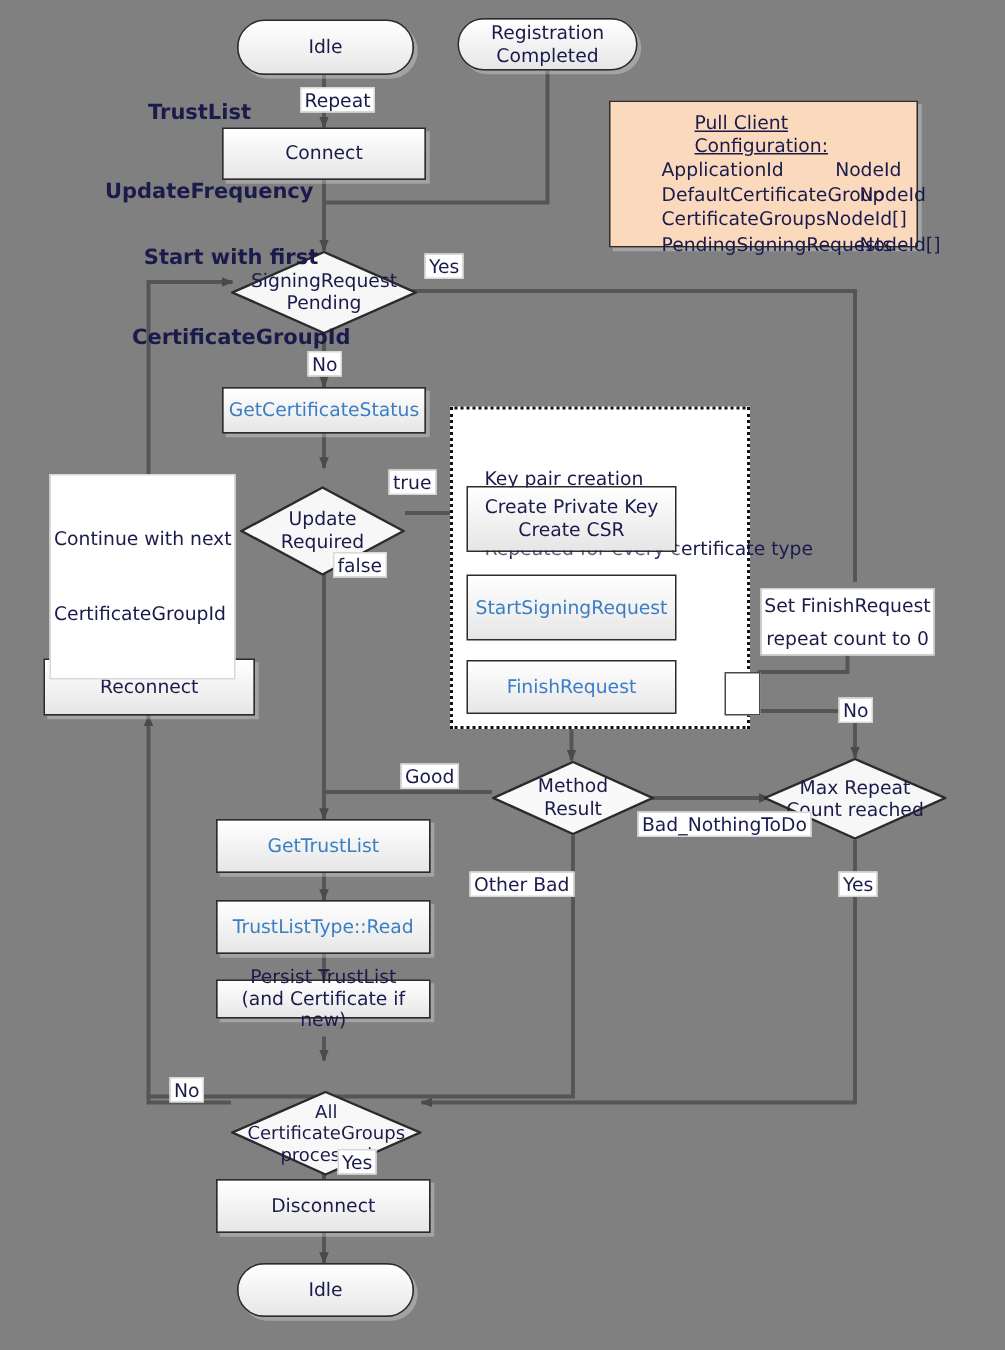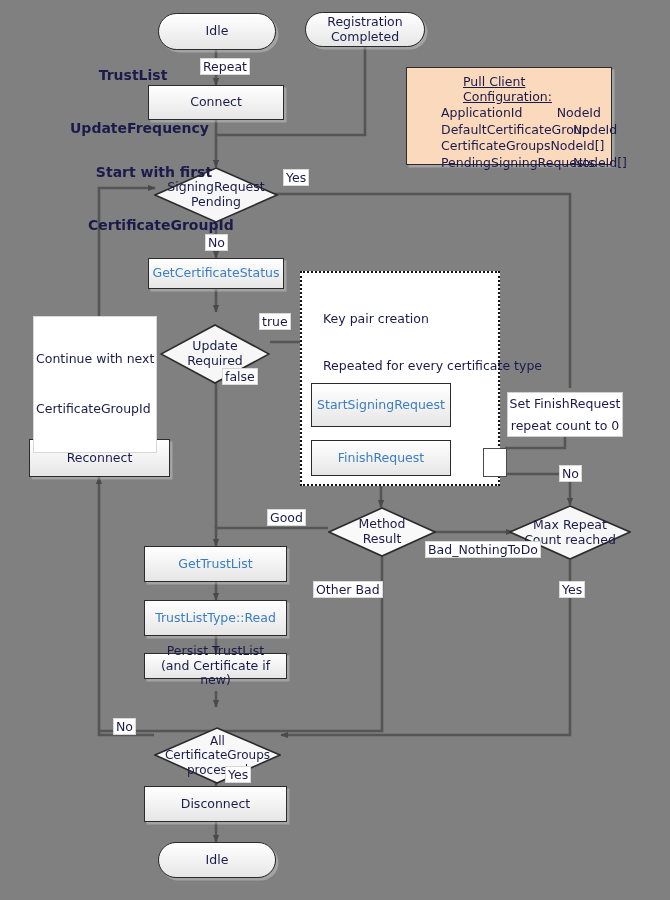--- a/index.html
+++ b/index.html
@@ -160,20 +160,22 @@
     <div class="dtext" style="white-space:pre;">Update
 Required</div>
   </div>
 
   <div class="group" style="left:300px;top:271px;width:200px;height:215px;"></div>
   <div class="grouptitle" style="left:323px;top:280px;width:190px;">
     <div>Key pair creation</div>
     <div>Repeated for every certificate type</div>
   </div>
 
+  <div class="node plain" style="left:311px;top:324px;width:140px;height:44px;white-space:pre;">Create Private Key
+Create CSR</div>
 
   <div class="node api" style="left:311px;top:383px;width:140px;height:44px;">StartSigningRequest</div>
 
   <div class="node api" style="left:311px;top:440px;width:140px;height:36px;">FinishRequest</div>
 
   <div style="position:absolute;left:507px;top:392px;width:116px;height:45px;
               background:#ffffff;border:1px solid #cfcfcf;box-sizing:border-box;
               display:flex;flex-direction:column;align-items:center;justify-content:center;
               font-size:12.5px;color:#1b1b4b;line-height:1.75;text-align:center;">
     <span>Set FinishRequest</span>

